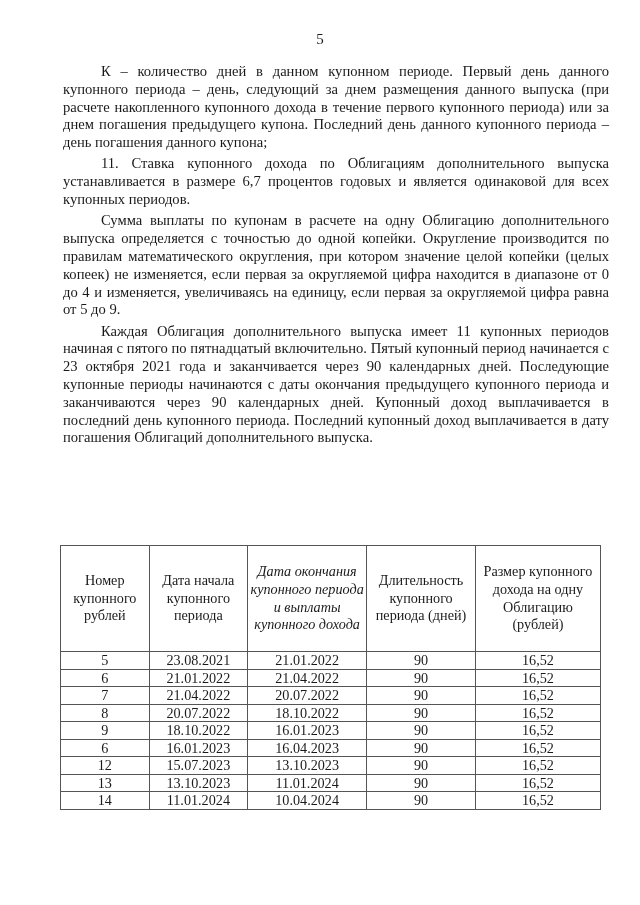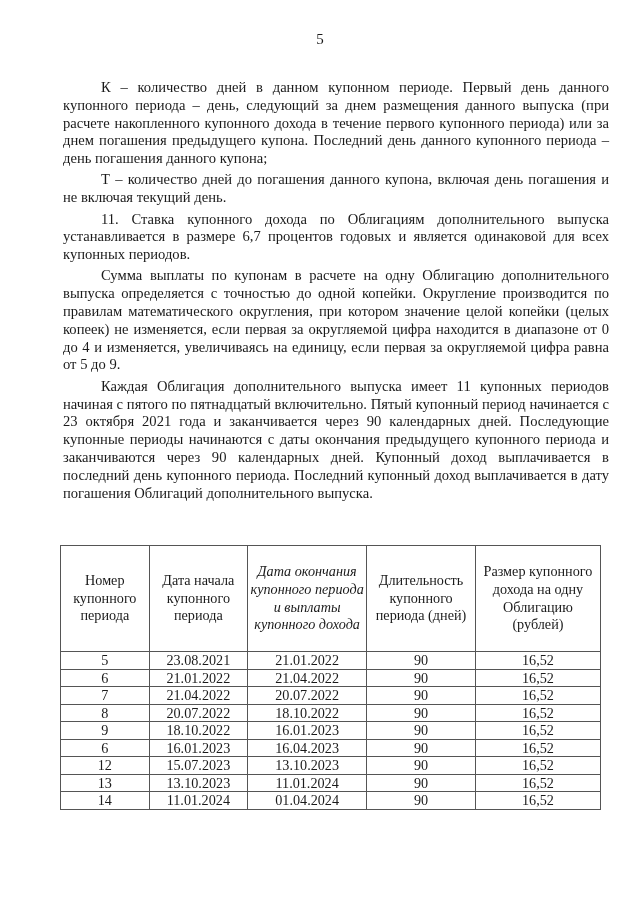--- a/index.html
+++ b/index.html
@@ -1,47 +1,46 @@
 <!DOCTYPE html>
 <html><head>
 <meta charset="utf-8">
 <style>
   html, body { margin:0; padding:0; background:#ffffff; }
   body { width:640px; height:905px; position:relative; overflow:hidden;
          font-family:"Liberation Serif","DejaVu Serif",serif; color:#1a1a1a; }
   .page-num { position:absolute; top:30px; left:0; width:640px; text-align:center;
               font-size:15px; line-height:18px; }
   .body-text { position:absolute; top:63px; left:63px; width:546px;
-               font-size:14.6px; line-height:17.8px;margin-top:16px; }
+               font-size:14.6px; line-height:17.8px; }
   .body-text p { margin:0 0 3.5px 0; text-indent:38px; text-align:justify; }
   .coupon-table { position:absolute; top:545px; left:60px; width:541px;
                   border-collapse:collapse; font-size:14.2px; }
   .coupon-table th, .coupon-table td { border:1px solid #555; text-align:center;
                   padding:0 2px; font-weight:normal; }
   .coupon-table th { line-height:17.6px; height:105px; vertical-align:middle; }
   .coupon-table td { line-height:16.5px; height:16.5px; padding:0 2px; }
   .c1 { width:86px; } .c2 { width:97px; } .c3 { width:120px;font-style:italic; } .c4 { width:106px; } .c5 { width:126px; }
 </style>
 </head>
 <body>
 
 <div class="page-num">5</div>
 
 <div class="body-text">
   <p>К – количество дней в данном купонном периоде. Первый день данного купонного периода – день, следующий за днем размещения данного выпуска (при расчете накопленного купонного дохода в течение первого купонного периода) или за днем погашения предыдущего купона. Последний день данного купонного периода – день погашения данного купона;</p>
-  <p>Т – количество дней до погашения данного купона, включая день погашения и не включая текущий день.</p>
   <p>11. Ставка купонного дохода по Облигациям дополнительного выпуска устанавливается в размере  6,7 процентов годовых и является одинаковой для всех купонных периодов.</p>
   <p>Сумма выплаты по купонам в расчете на одну Облигацию дополнительного выпуска определяется с точностью до одной копейки. Округление производится по правилам математического округления, при котором значение целой копейки (целых копеек) не изменяется, если первая за округляемой цифра находится в диапазоне от 0 до 4 и изменяется, увеличиваясь на единицу, если первая за округляемой цифра равна от 5 до 9.</p>
   <p>Каждая Облигация дополнительного выпуска имеет 11 купонных периодов начиная с пятого по пятнадцатый включительно. Пятый купонный период начинается с 23 октября 2021 года и заканчивается через 90 календарных дней. Последующие купонные периоды начинаются с даты окончания предыдущего купонного периода и заканчиваются через 90 календарных дней. Купонный доход выплачивается в последний день купонного периода. Последний купонный доход выплачивается в дату погашения Облигаций дополнительного выпуска.</p>
 </div>
 
 <table class="coupon-table">
   <thead>
     <tr>
-      <th class="c1">Номер купонного периода</th>
+      <th class="c1">Номер купонного рублей</th>
       <th class="c2">Дата начала купонного периода</th>
       <th class="c3">Дата окончания купонного периода и выплаты купонного дохода</th>
       <th class="c4">Длительность купонного периода (дней)</th>
       <th class="c5">Размер купонного дохода на одну Облигацию (рублей)</th>
     </tr>
   </thead>
   <tbody id="table-body">
       <tr>
         <td>5</td>
         <td>23.08.2021</td>
@@ -94,18 +93,18 @@
       <tr>
         <td>13</td>
         <td>13.10.2023</td>
         <td>11.01.2024</td>
         <td>90</td>
         <td>16,52</td>
       </tr>
       <tr>
         <td>14</td>
         <td>11.01.2024</td>
-        <td>01.04.2024</td>
+        <td>10.04.2024</td>
         <td>90</td>
         <td>16,52</td>
       </tr>
     </tbody>
 </table>
 
 </body></html>

